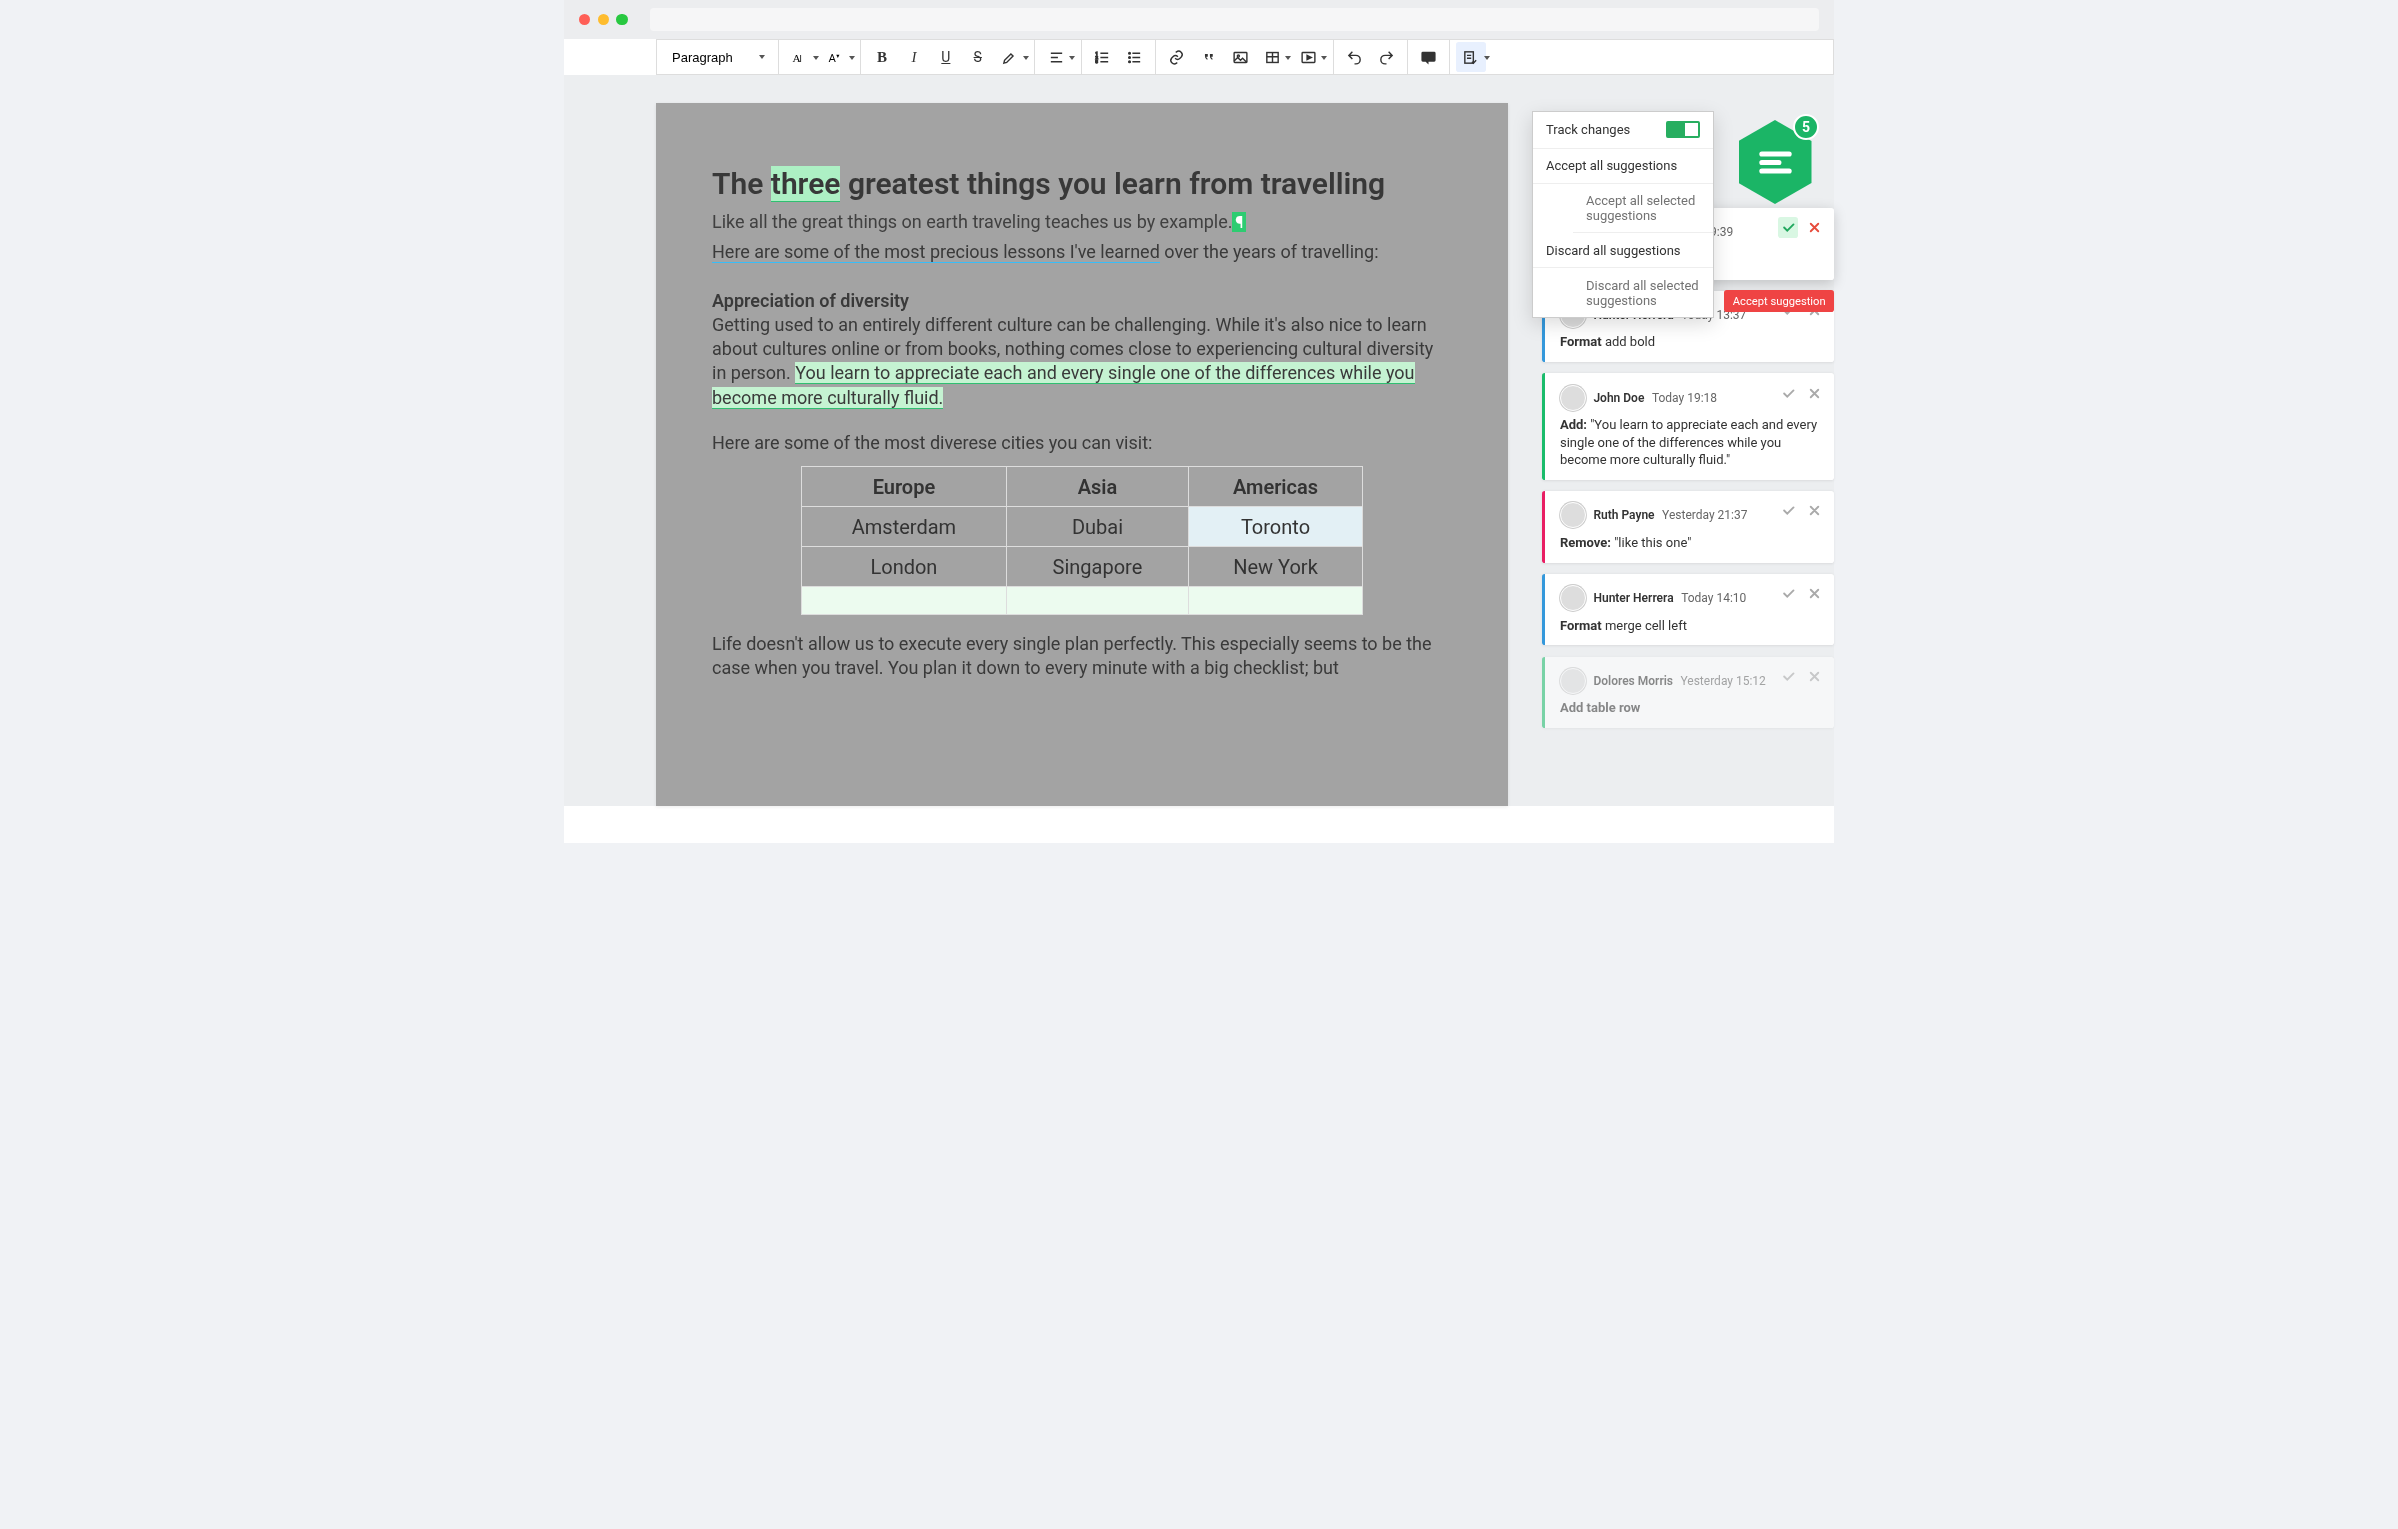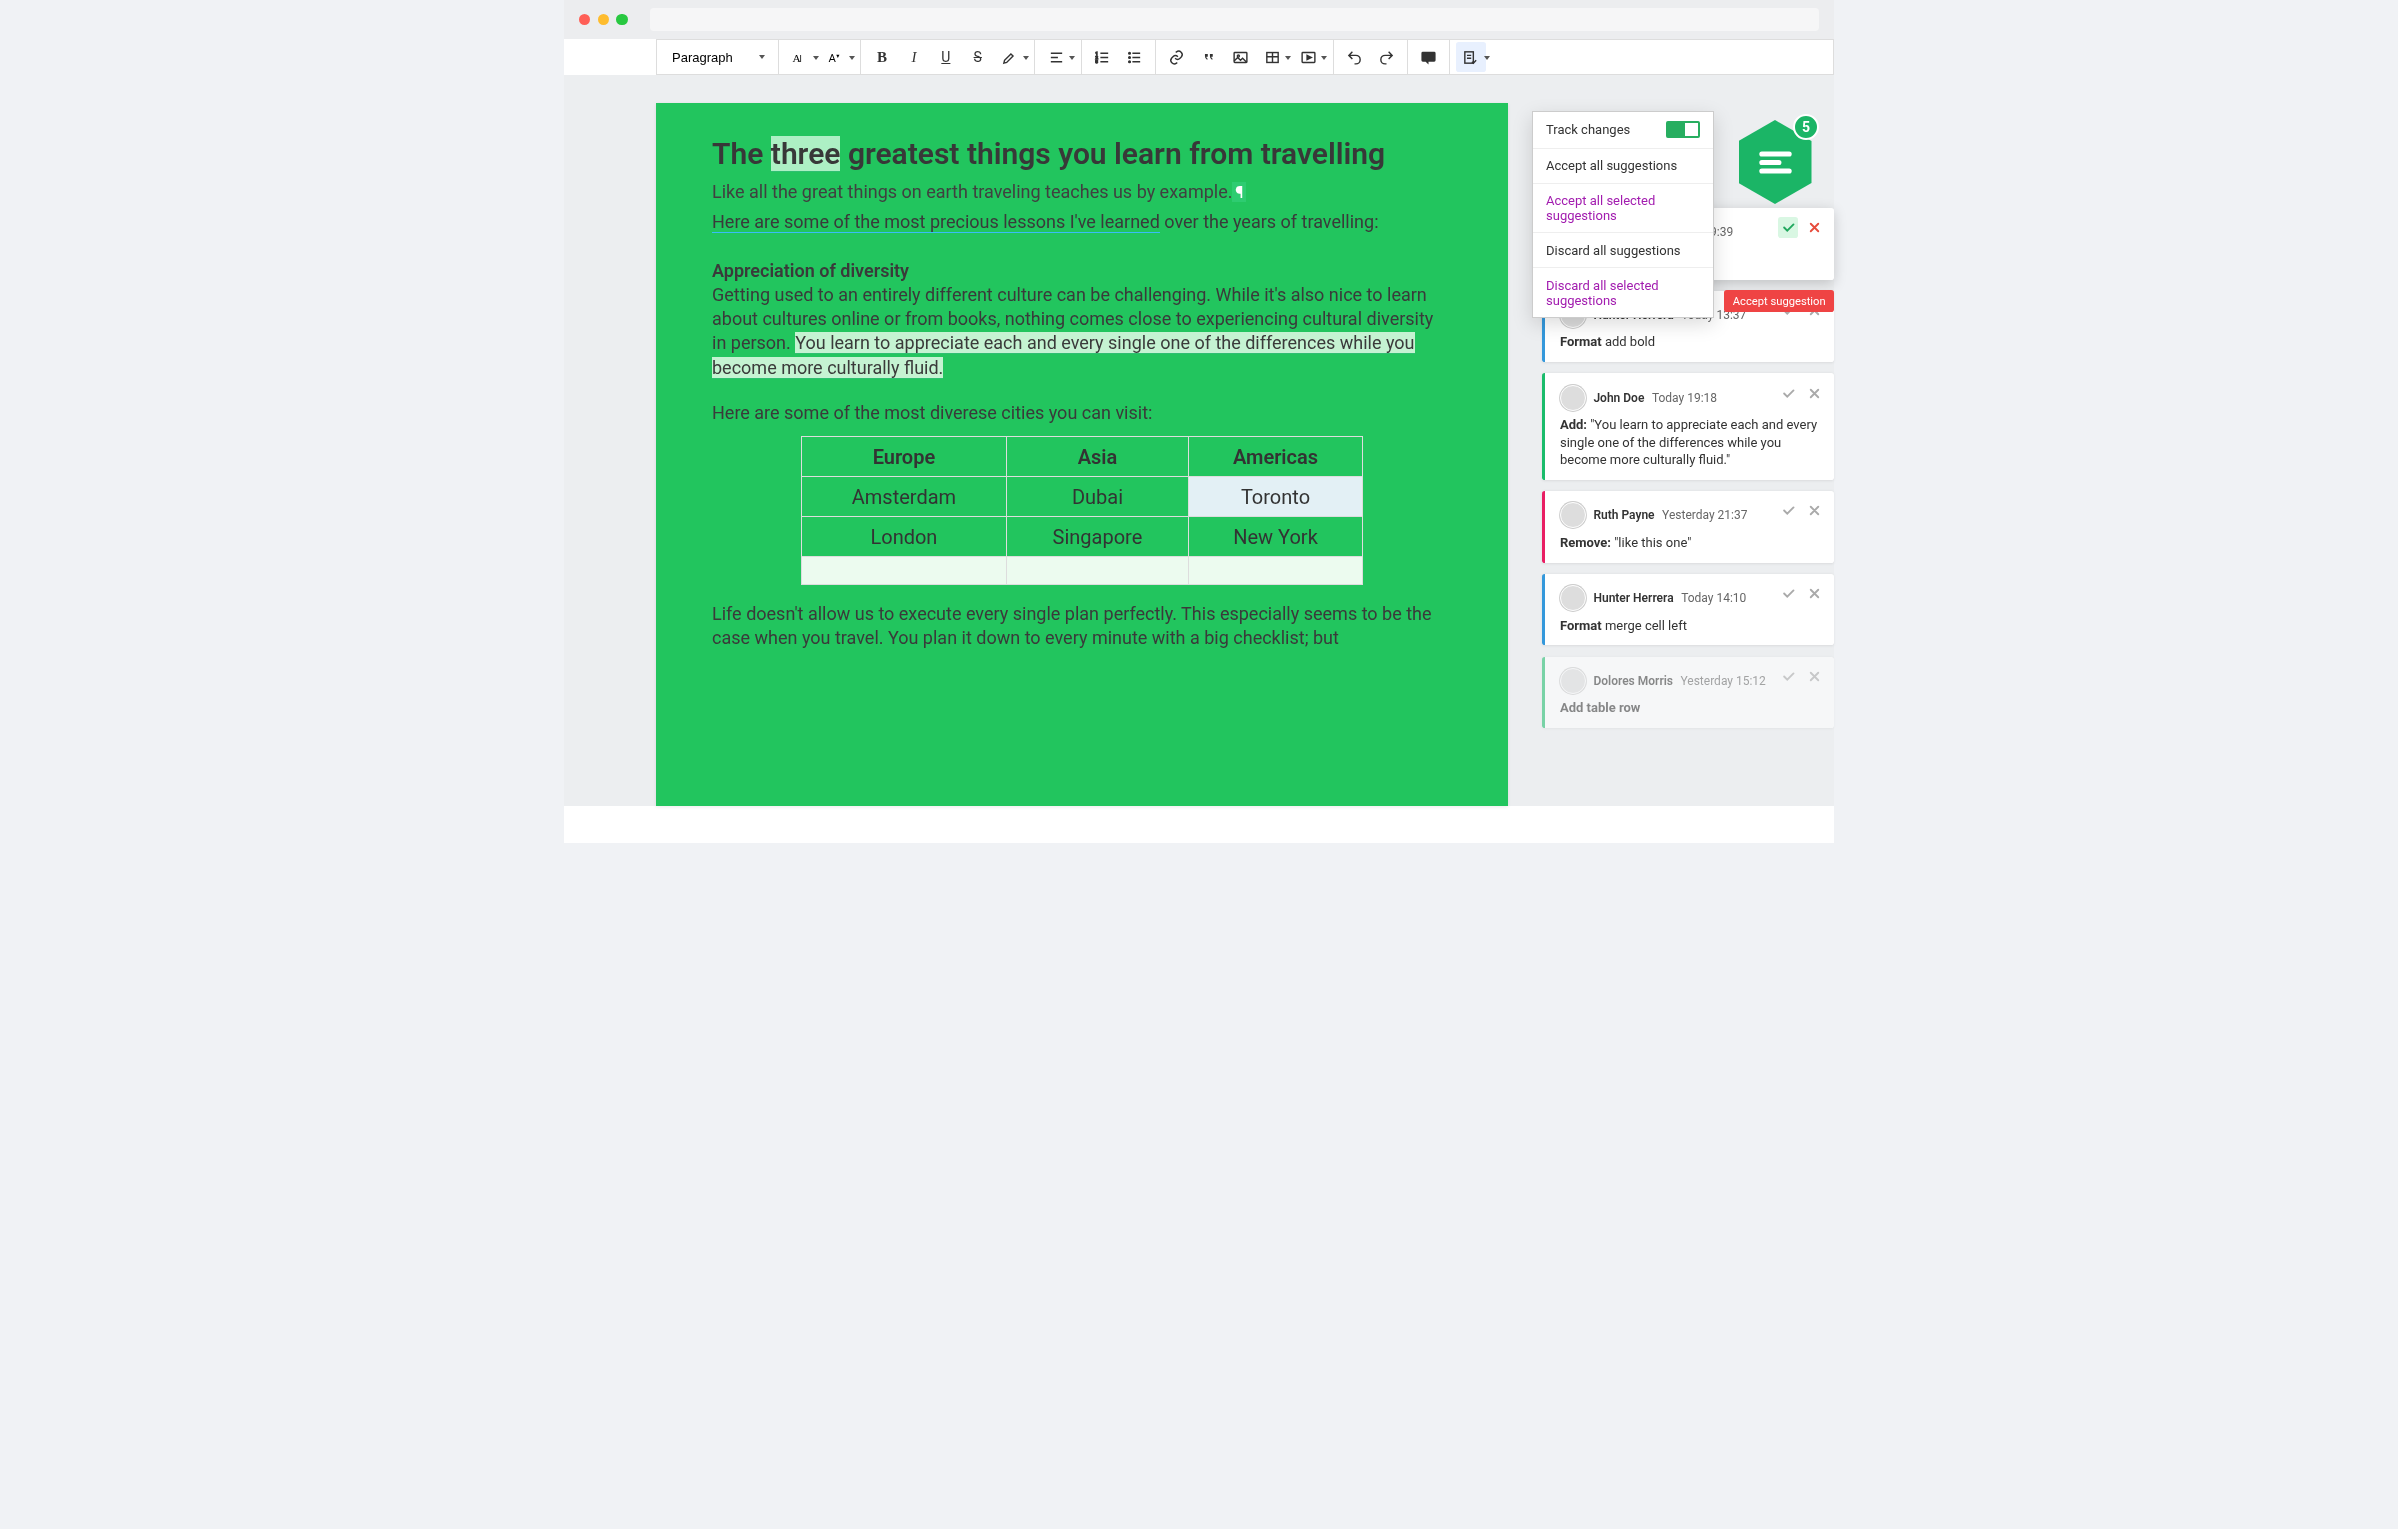--- a/index.html
+++ b/index.html
@@ -17,21 +17,21 @@
   .tb-group { display: flex; align-items: center; height: 100%; border-right: 0.9px solid #ddd; padding: 0 5.6px; gap: 1.9px; }
   .tb-btn { width: 30px; height: 30px; display: inline-flex; align-items: center; justify-content: center; cursor: pointer; border-radius: 2.8px; color: #333; }
   .tb-btn svg { width: 17px; height: 17px; }
   .tb-select { height: 30px; padding: 0 22.5px 0 9.4px; border: none; background: transparent; font-size: 13px; cursor: pointer; appearance: none; position: relative; }
   .tb-select-wrap { position: relative; display: flex; align-items: center; }
   .tb-select-wrap::after { content: ""; position: absolute; right: 7.5px; top: 50%; width: 0; height: 0; border-left: 3.7px solid transparent; border-right: 3.7px solid transparent; border-top: 4.7px solid #555; transform: translateY(-50%); pointer-events: none; }
   .caret-down { width: 0; height: 0; border-left: 3.7px solid transparent; border-right: 3.7px solid transparent; border-top: 4.7px solid #555; margin-left: -3.7px; margin-top: 1.9px; }
   .tb-btn.active { background: #e8f0fe; }
 
   .editor-area { background: #eceef0; padding: 28px 0 0 92px; display: flex; gap: 34px; position: relative; min-height: 731px;}
-  .page { width: 867px; background: #22c55e; padding: 33px 56px; box-shadow: 0 0.9px 3.7px rgba(0,0,0,.08); }
+  .page { width: 867px; background: #a3a3a3; padding: 63px 56px; box-shadow: 0 0.9px 3.7px rgba(0,0,0,.08); }
   .page h1 { font-size: 30px; font-weight: 600; color: #383838; margin-bottom: 9.4px; }
   .hl-ins { background: #adf0c4; border-bottom: 1.9px solid #2fbf71; }
   .page .lead { font-size: 18px; color: #404040; margin-bottom: 1px; }
   .pilcrow { background: #2ecc71; color: #fff; padding: 0 2.8px; font-size: 17px; }
   .tc-blue { border-bottom: 1.9px solid #38bdf8; }
   .page p { font-size: 18px; line-height: 1.35; color: #3a3a3a; }
   .sub { font-size: 20.6px; font-weight: 600; margin-top: 24px; }
   .twocol { display: flex; gap: 28px; margin-top: 0px; }
   .col-text { flex: 1.05; }
   .col-img { flex: 1; }
@@ -67,21 +67,21 @@
   .sugg .actions { position: absolute; right: 9.4px; top: 9.4px; display: flex; gap: 5.6px; }
   .act-btn { width: 20.6px; height: 20.6px; display: inline-flex; align-items: center; justify-content: center; cursor: pointer; color: #aaa; border-radius: 2.8px; }
   .act-btn.hl { background: #d9f7e3; color: #21a85e; }
   .act-btn.rej.hl { color: #e74c3c; background: none; }
   .act-btn svg { width: 15px; height: 15px; }
   .sugg.faded-card { opacity: .55; }
   .sugg.active { box-shadow: 0 3.7px 13px rgba(0,0,0,.18); }
 
   .dropdown { position: absolute; top: 36px; right: 120px; width: 182px; background: #fff; border: 0.9px solid #ccc; box-shadow: 0 5.6px 19px rgba(0,0,0,.15); z-index: 50; font-size: 13px; }
   .dd-item { padding: 9.4px 13px; display: flex; align-items: center; justify-content: space-between; cursor: pointer; border-bottom: 0.9px solid #eee; }
-  .dd-item.disabled { color: #a21caf; cursor: default; }
+  .dd-item.disabled { color: #737373; cursor: default; margin-left: 40px; }
   .dd-item:last-child { border-bottom: none; }
   .toggle { width: 34px; height: 17px; background: #27ae60; border-radius: 1.9px; position: relative; }
   .toggle::after { content: ""; position: absolute; right: 1.9px; top: 1.9px; width: 13px; height: 13px; background: #fff; }
 
   .tooltip { position: absolute; background: #ef4444; color: #fff; font-size: 11.2px; padding: 4.7px 8.4px; border-radius: 2.8px; white-space: nowrap; z-index: 60; }
 
   .badge { position: absolute; top: 81px; right: 22.5px; width: 73px; height: 84px; z-index: 40; }
   .hex { width: 73px; height: 84px; background: #1bb566; clip-path: polygon(50% 0, 100% 25%, 100% 75%, 50% 100%, 0 75%, 0 25%); display: flex; align-items: center; justify-content: center; }
   .hex svg { width: 41px; height: 41px; }
   .badge-count { position: absolute; top: -5.6px; right: -7.5px; width: 26px; height: 26px; border-radius: 50%; background: #1bb566; border: 2.8px solid #fff; color: #fff; font-weight: 700; display: flex; align-items: center; justify-content: center; font-size: 14px; }

